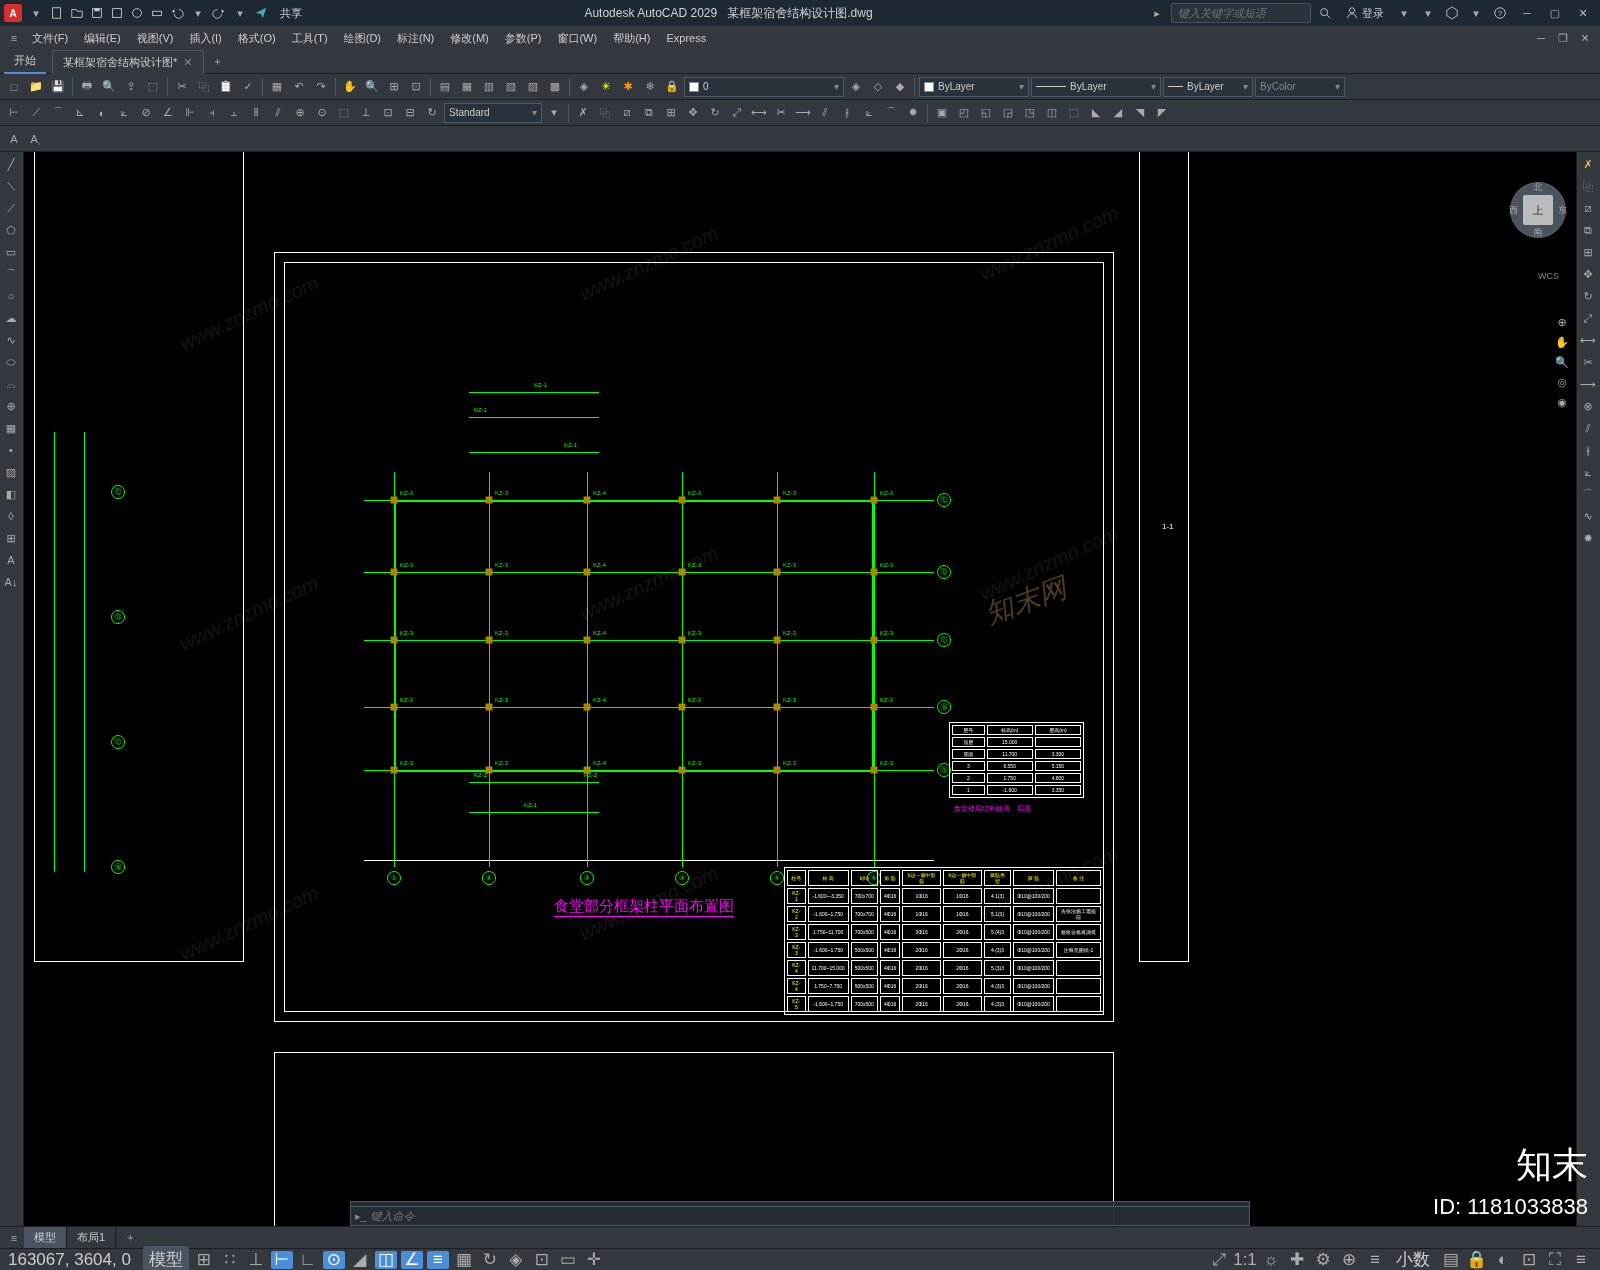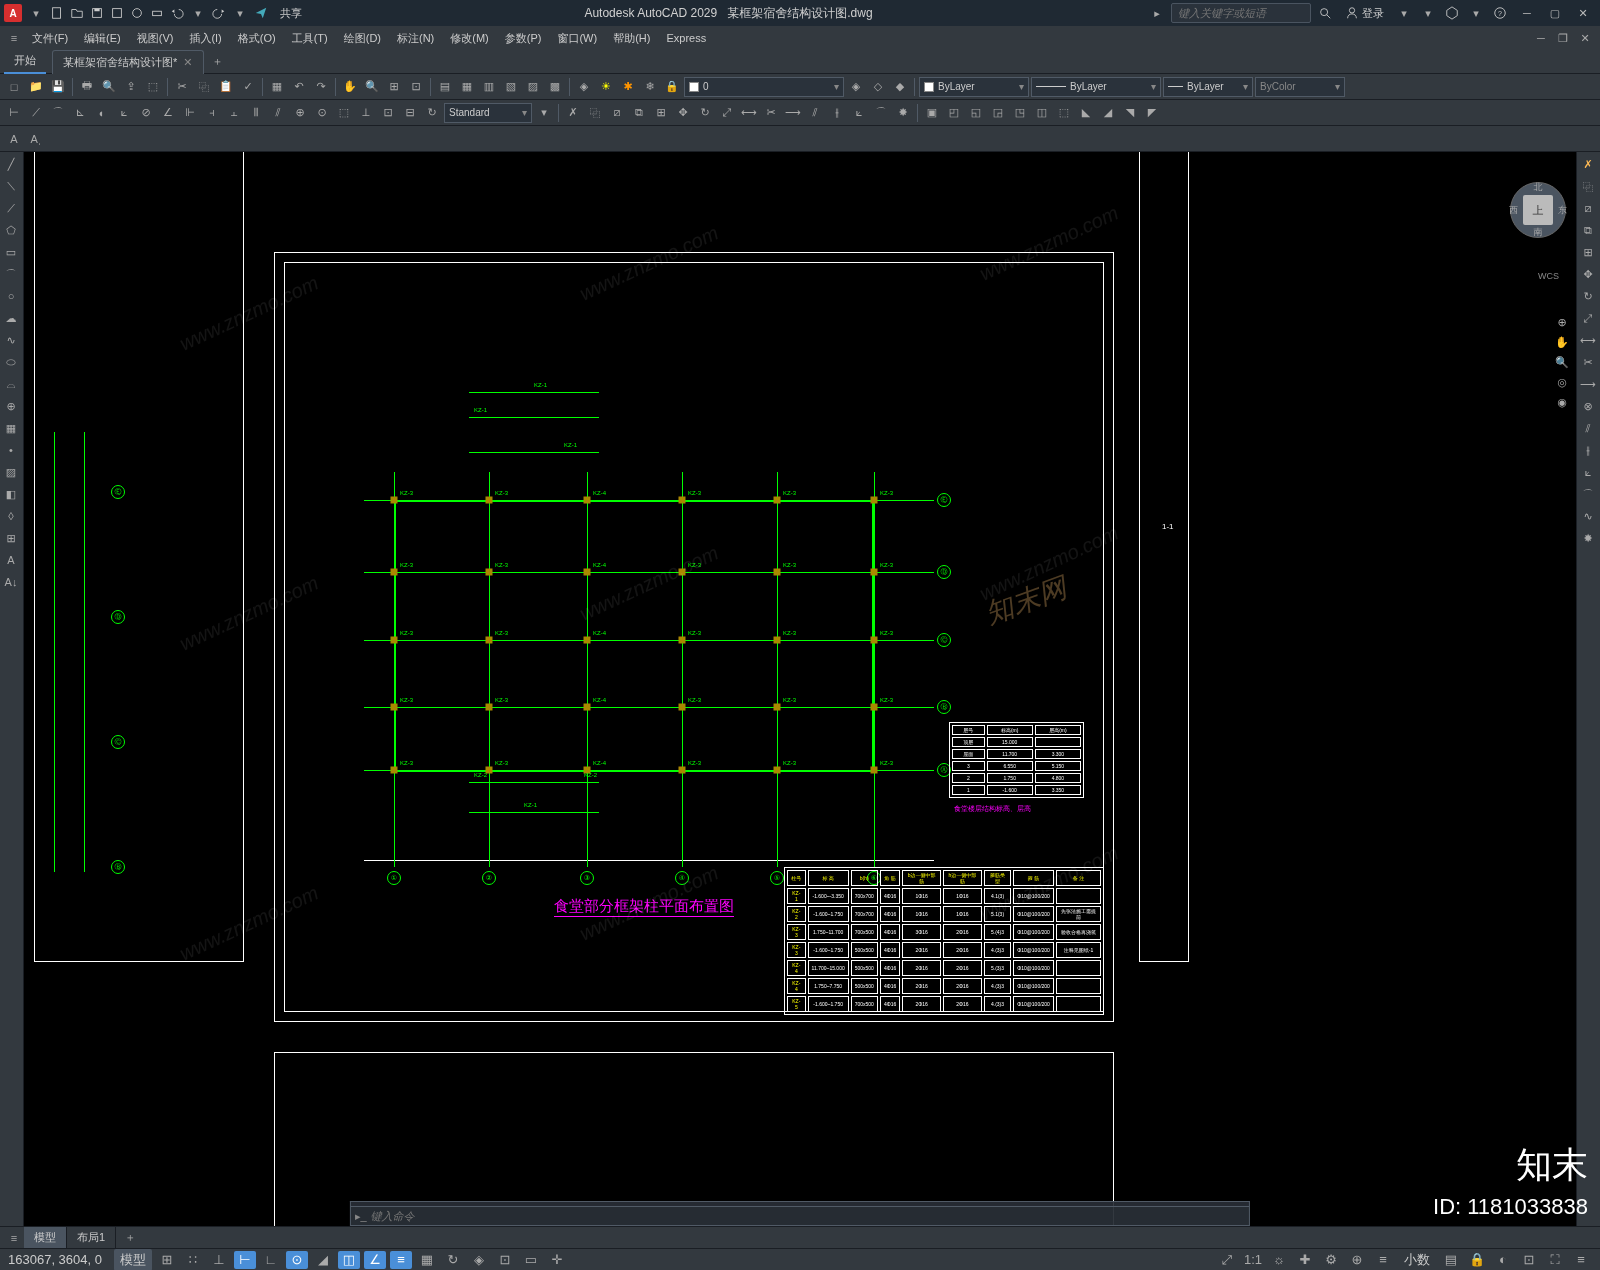--- a/index.html
+++ b/index.html
@@ -27,21 +27,21 @@
 .file-tab .close-x { color: #888; cursor: pointer; }
 .tab-plus { width: 20px; height: 20px; display: flex; align-items: center; justify-content: center; color: #aaa; margin-left: 4px; }
 
 .toolbar-row { height: 26px; background: #33393f; border-bottom: 1px solid #1a1e24; display: flex; align-items: center; padding: 0 4px; gap: 2px; }
 .tb-icon { width: 20px; height: 20px; display: flex; align-items: center; justify-content: center; color: #aaa; cursor: pointer; font-size: 11px; flex-shrink: 0; }
 .tb-sep { width: 1px; height: 18px; background: #505a66; margin: 0 2px; flex-shrink: 0; }
 .layer-combo { height: 20px; background: #2a323b; border: 1px solid #505a66; color: #ccc; padding: 0 4px; font-size: 10px; display: flex; align-items: center; gap: 4px; flex-shrink: 0; }
 .layer-swatch { width: 10px; height: 10px; background: #fff; border: 1px solid #888; }
 .combo-arrow { margin-left: auto; color: #888; }
 .linetype-combo { width: 110px; }
-.text-combo { width: 88px; justify-content: flex-end; }
+.text-combo { width: 98px; justify-content: flex-end; }
 
 .main-area { display: flex; height: calc(100% - 26px - 24px - 24px - 26px - 26px - 26px - 22px - 22px); background: #000; }
 .left-tools { width: 24px; background: #33393f; border-right: 1px solid #1a1e24; display: flex; flex-direction: column; gap: 2px; padding: 2px 0; }
 .left-tools .tb-icon { width: 22px; height: 20px; }
 .right-tools { width: 24px; background: #33393f; border-left: 1px solid #1a1e24; display: flex; flex-direction: column; gap: 2px; padding: 2px 0; }
 .right-tools .tb-icon { width: 22px; height: 20px; }
 
 .canvas { flex: 1; background: #000; position: relative; overflow: hidden; }
 .drawing-line { position: absolute; background: #0f0; }
 .drawing-line.white { background: #fff; }
@@ -62,21 +62,21 @@
 .cmd-area { position: absolute; bottom: 0; left: 50%; transform: translateX(-50%); width: 58%; }
 .cmd-history { background: rgba(40,46,54,.92); padding: 2px 6px; font-size: 10px; color: #aaa; border: 1px solid #505a66; border-bottom: none; }
 .cmd-line { height: 20px; background: rgba(40,46,54,.95); border: 1px solid #505a66; display: flex; align-items: center; padding: 0 4px; gap: 4px; }
 .cmd-chev { color: #888; }
 .cmd-input { flex: 1; background: transparent; border: none; color: #ccc; font-size: 11px; font-style: italic; }
 
 .layout-tabs { height: 22px; background: #33393f; border-top: 1px solid #1a1e24; display: flex; align-items: center; padding: 0 4px; gap: 0; }
 .layout-tab { padding: 3px 10px; color: #ccc; font-size: 11px; cursor: pointer; border-right: 1px solid #1a1e24; }
 .layout-tab.active { background: #4a5460; }
 
-.status-bar { height: 22px; background: #33393f; border-top: 1px solid #1a1e24; display: flex; align-items: center; padding: 0 8px; font-size: 13px; color: #ccc; gap: 4px; }
+.status-bar { height: 22px; background: #33393f; border-top: 1px solid #1a1e24; display: flex; align-items: center; padding: 0 8px; font-size: 17px; color: #ccc; gap: 4px; }
 .status-coord { padding-right: 8px; }
 .status-btn { width: 22px; height: 18px; display: flex; align-items: center; justify-content: center; color: #aaa; cursor: pointer; }
 .status-btn.on { background: #4a8fd8; color: #fff; border-radius: 2px; }
 .status-text-btn { padding: 2px 6px; color: #ccc; }
 
 .watermark { position: absolute; color: rgba(255,255,255,.08); font-size: 20px; font-style: italic; pointer-events: none; user-select: none; transform: rotate(-25deg); }
 .wm-id { position: absolute; right: 12px; bottom: 50px; color: #fff; font-size: 22px; font-family: Arial; }
 .wm-brand { position: absolute; right: 12px; bottom: 80px; color: #fff; font-size: 36px; font-family: "Microsoft YaHei"; }
 
 svg.ico { width: 14px; height: 14px; }

